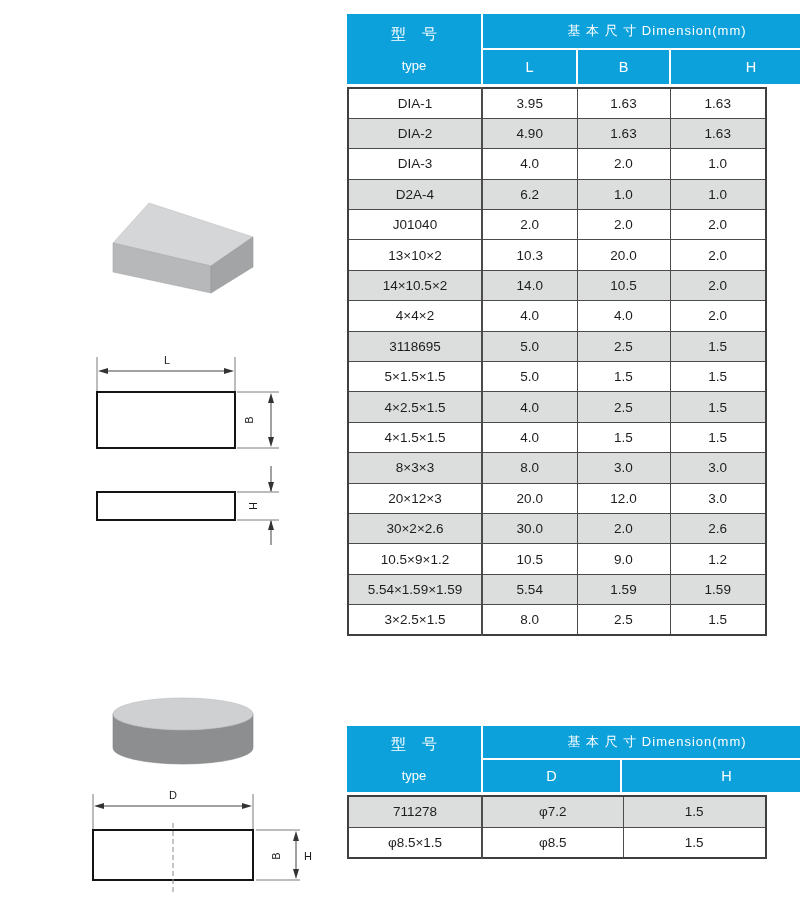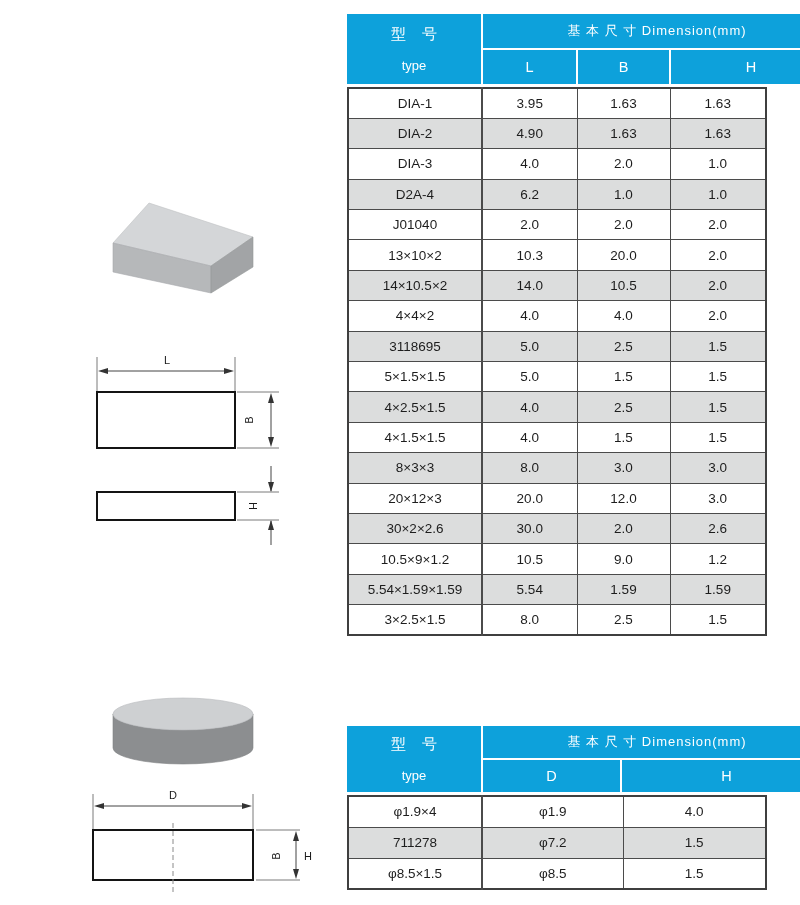--- a/index.html
+++ b/index.html
@@ -271,25 +271,20 @@
         </div>
       </div>
     </div>
     <table class="data">
       <colgroup>
           <col style="width:134px">
           <col style="width:141px">
           <col style="width:143px">
         </colgroup>
       <tbody>
-          <tr>
-            <td>φ1.9×4</td>
-            <td>φ1.9</td>
-            <td>4.0</td>
-          </tr>
           <tr class="alt">
             <td>711278</td>
             <td>φ7.2</td>
             <td>1.5</td>
           </tr>
           <tr>
             <td>φ8.5×1.5</td>
             <td>φ8.5</td>
             <td>1.5</td>
           </tr>

